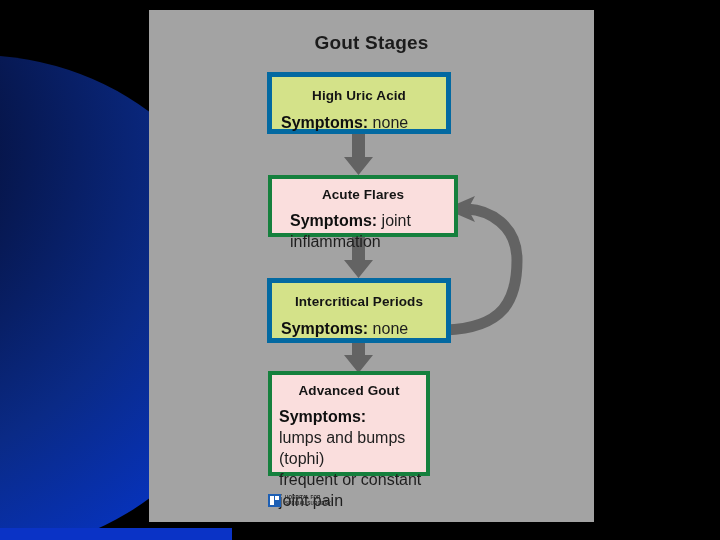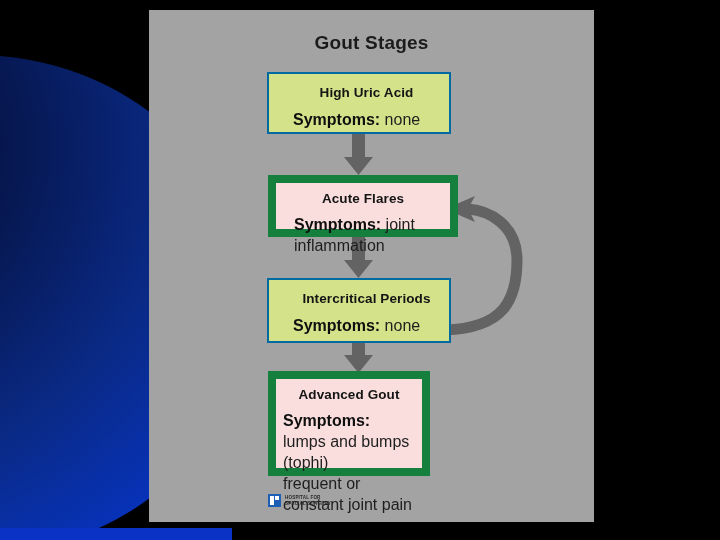--- a/index.html
+++ b/index.html
@@ -32,26 +32,25 @@
     letter-spacing:.2px;
   }
 
   
   .stage-box{
     position:absolute;
     box-sizing:border-box;
   }
   .stage-box.green{
     background:#d4e289;
-    border:2px solid #0369a1;
-    padding-left:15px;
+    border:5px solid #0369a1;
   }
   .stage-box.red{
     background:#fadedd;
-    border:8px solid #15803d;
+    border:4px solid #15803d;
   }
   .stage-title{
     text-align:center;
     font-size:13.5px;font-weight:bold;color:#141414;
     letter-spacing:.1px;
   }
   .stage-symptoms{
     font-size:16px;color:#1e1e1e;line-height:1.32;
   }
   .stage-symptoms b{color:#0f0f0f;}

